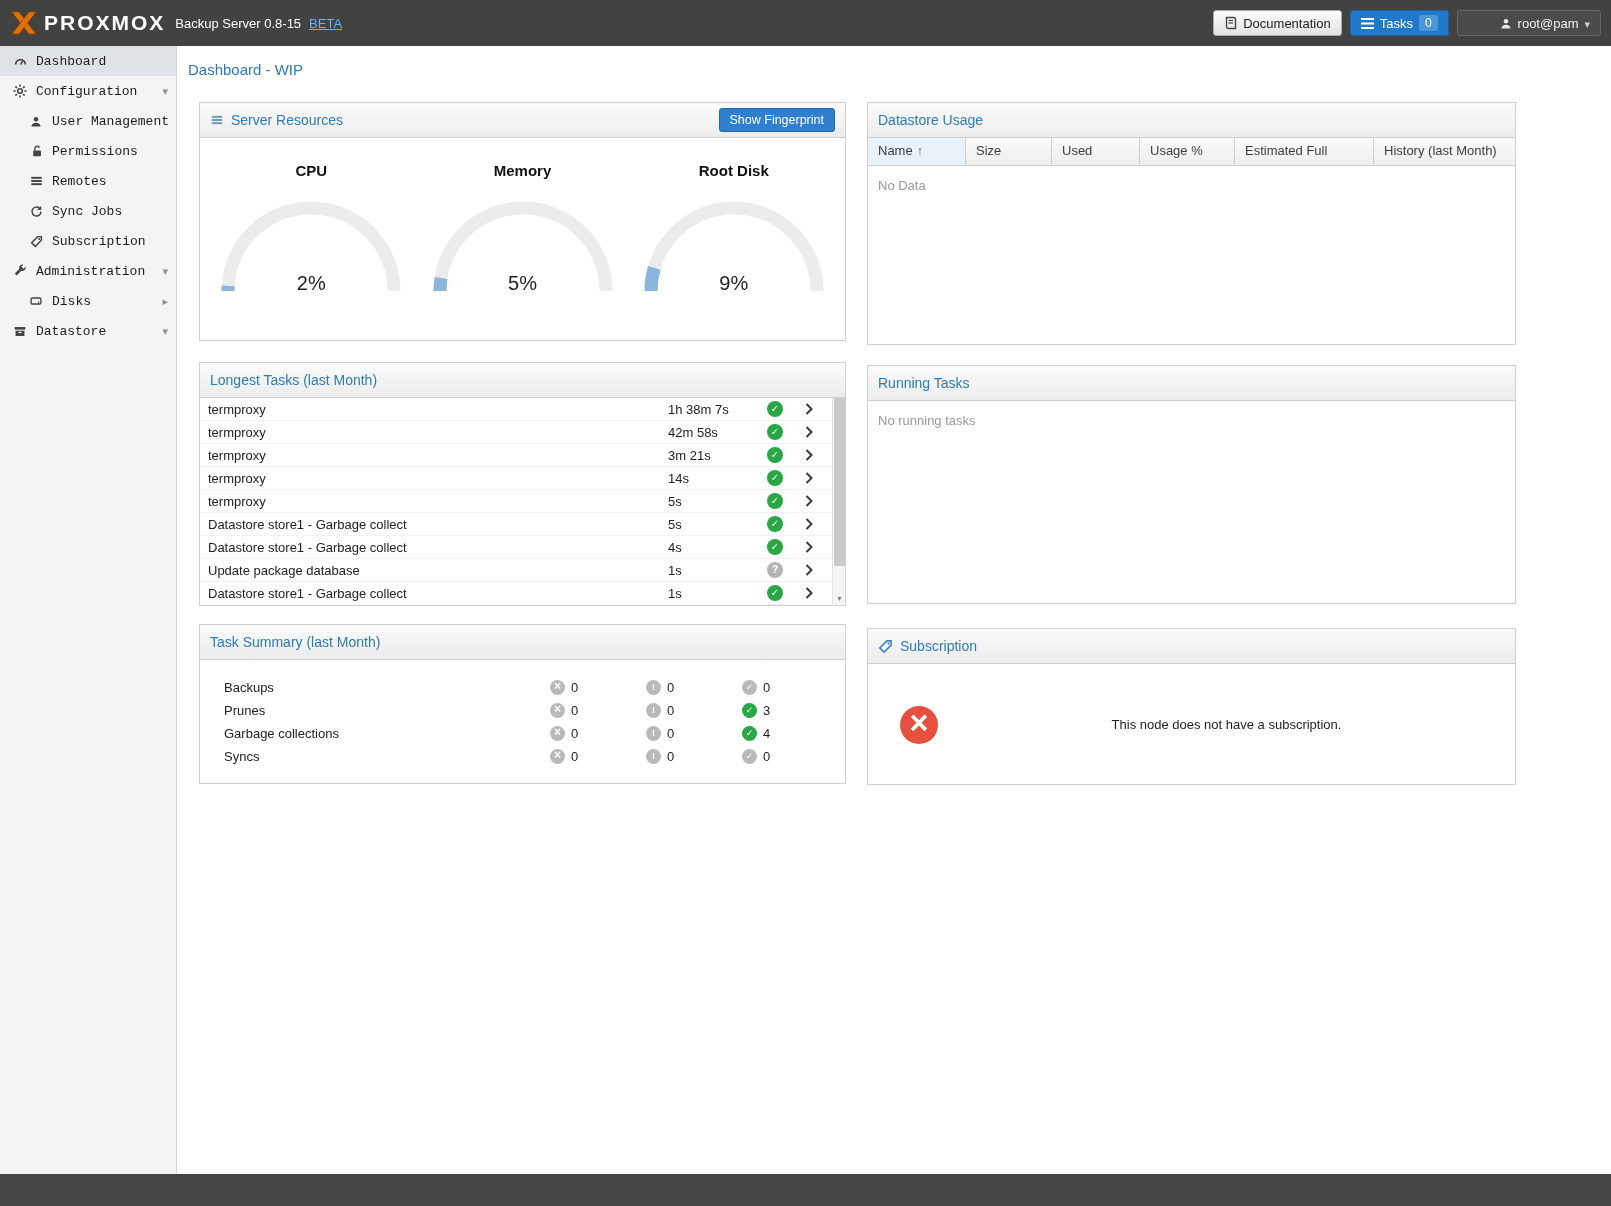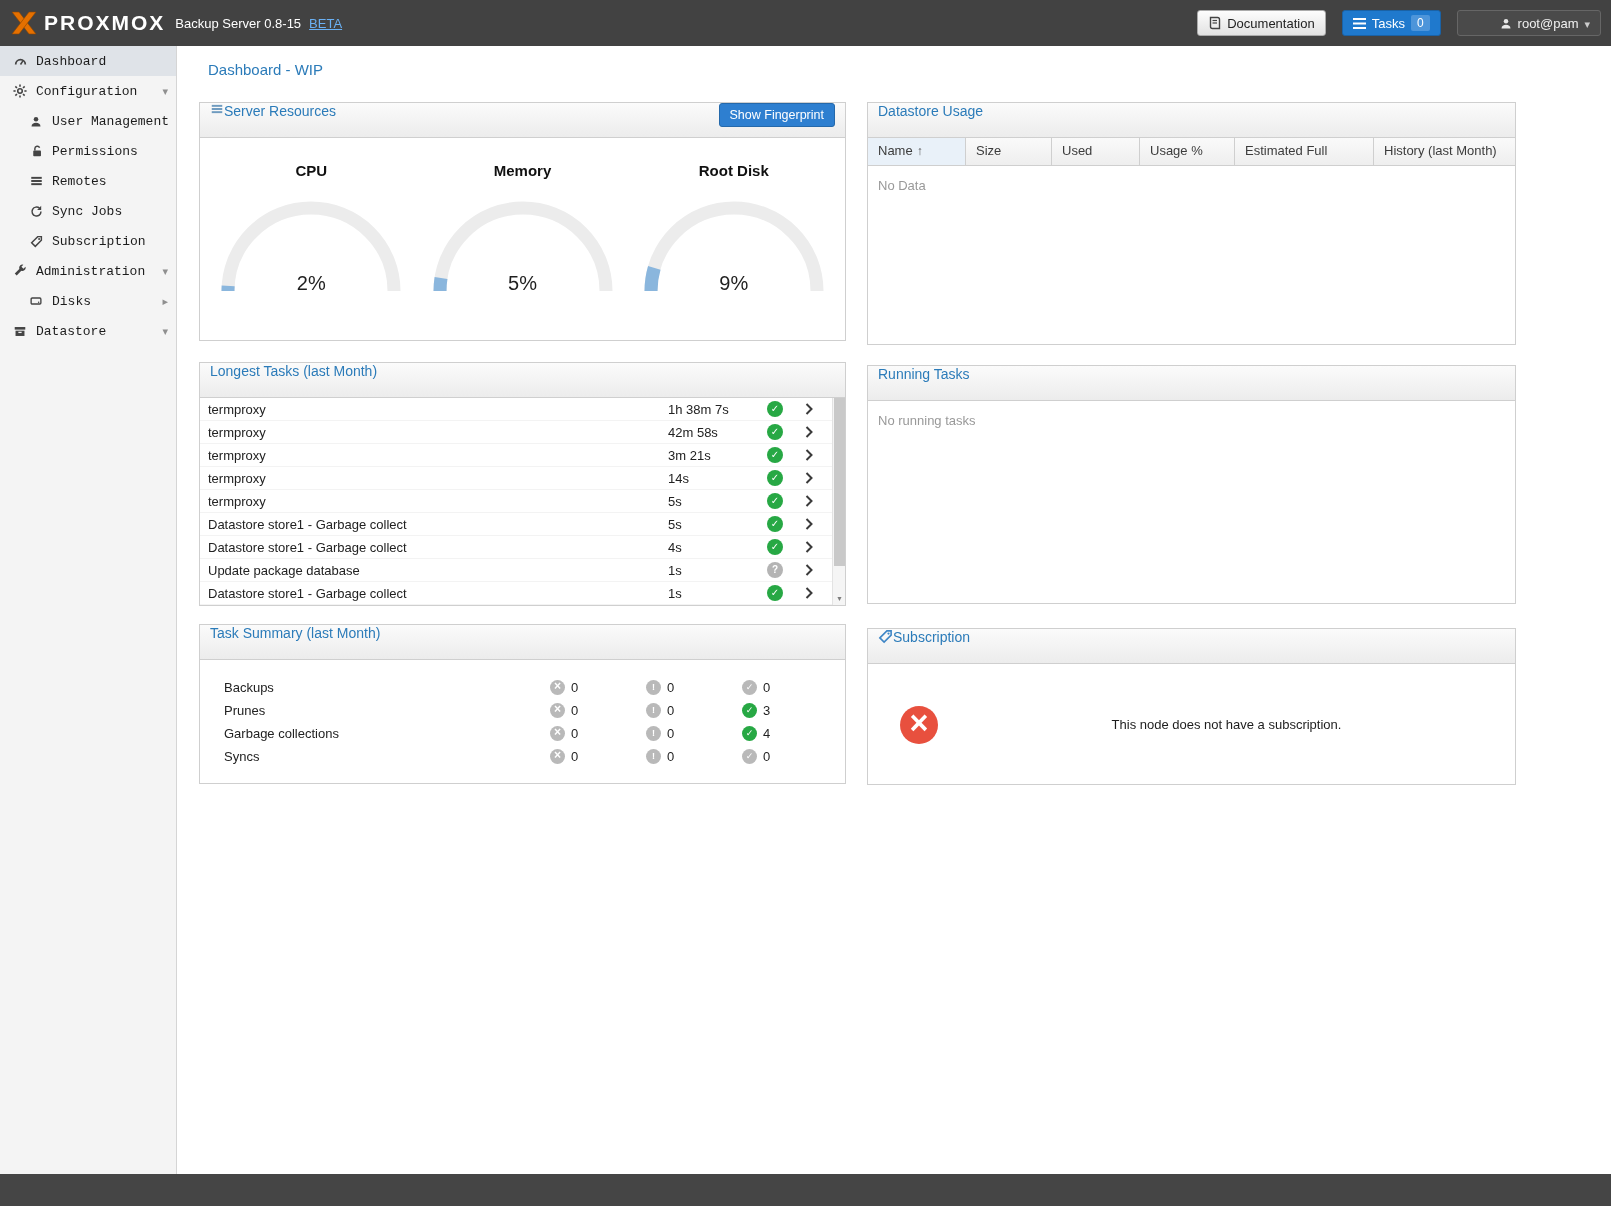--- a/index.html
+++ b/index.html
@@ -7,48 +7,48 @@
   body { font-family:"Liberation Sans","DejaVu Sans",sans-serif; font-size:13px; color:#222; }
   .app { width:1611px; height:1206px; display:flex; flex-direction:column; background:#fff; overflow:hidden; }
 
   
   .topbar { height:46px; background:#424242; display:flex; align-items:center; padding:0 10px; flex:0 0 auto; }
   .logo { display:flex; align-items:center; gap:6px; margin-right:10px; }
   .logo-text { color:#fff; font-size:21px; font-weight:bold; letter-spacing:2px; }
   .product { color:#fff; font-size:13px; margin-right:8px; }
   .beta { color:#6ab0f3; text-decoration:underline; font-size:13px; cursor:pointer; }
   .tb-spacer { margin-left:auto; }
-  .tb-btn { height:26px; display:inline-flex; align-items:center; gap:6px; padding:0 10px; border-radius:3px; font-size:13px; margin-left:16px; cursor:pointer; }
+  .tb-btn { height:26px; display:inline-flex; align-items:center; gap:6px; padding:0 10px; border-radius:3px; font-size:13px; margin-left:8px; cursor:pointer; }
   .btn-light { background:linear-gradient(#fdfdfd,#e2e2e2); border:1px solid #ababab; color:#222; }
   .btn-blue { background:#1f79cd; border:1px solid #1a62a6; color:#fff; }
   .btn-dark { background:#4a4a4a; border:1px solid #666; color:#f0f0f0;padding-left:42px; }
   .badge { background:#4d95da; border-radius:2px; padding:1px 6px; font-size:12px; color:#fff; }
   .user-caret::before { content:"▾"; color:#ccc; font-size:11px; }
 
   
   .main { flex:1 1 auto; display:flex; min-height:0; }
   .sidebar { width:177px; flex:0 0 177px; background:#f4f4f4; border-right:1px solid #d5d5d5; padding-top:0; }
   .sb-item { height:30px; display:flex; align-items:center; padding:0 8px 0 12px; cursor:pointer; color:#1c1c1c; }
   .sb-item.active { background:#dfe3e8; }
   .sb-child { padding-left:28px; }
   .sb-ico { width:16px; display:inline-flex; justify-content:center; margin-right:8px; flex:0 0 16px; }
   .sb-label { flex:1; white-space:nowrap; overflow:hidden;font-family:Liberation Mono, monospace; }
   .sb-caret { color:#8f8f8f; font-size:11px; margin-left:auto; padding-left:4px; }
   .caret-down::before { content:"▾"; }
   .caret-right::before { content:"▸"; }
 
   .content { flex:1 1 auto; background:#fff; padding:15px 0 0 0; overflow:hidden; }
-  .page-title { color:#2b7bb9; font-size:15px; padding-left:11px;margin-left:20px; }
+  .page-title { color:#2b7bb9; font-size:15px; padding-left:11px; }
   .cols { display:flex; gap:21px; margin:24px 0 0 22px; align-items:flex-start; }
   .col-left { width:647px; flex:0 0 647px; }
   .col-right { width:649px; flex:0 0 649px; }
 
   
   .panel { border:1px solid #cfcfcf; background:#fff; }
-  .panel-header { height:35px; background:linear-gradient(#fbfbfb,#ececec); border-bottom:1px solid #cfcfcf; display:flex; padding:0 10px; color:#2b7bb9; font-size:14px; }
+  .panel-header { height:35px; background:linear-gradient(#fbfbfb,#ececec); border-bottom:1px solid #cfcfcf; display:flex; align-items:center; gap:7px; padding:0 10px; color:#2b7bb9; font-size:14px; }
   .ph-spacer { margin-left:auto; }
   .btn-fingerprint { height:24px; padding:0 10px; background:#2e7fd0; border:1px solid #2569ab; border-radius:3px; color:#fff; font-size:12.5px; cursor:pointer; }
 
   
   .panel-sr { height:239px; margin-bottom:21px; }
   .sr-body { height:203px; display:flex; justify-content:space-evenly; padding-top:24px; }
   .gauge { width:200px; text-align:center; }
   .gauge-label { font-size:15px; font-weight:bold; color:#111; margin-bottom:16px; }
   .gauge-wrap { position:relative; width:190px; height:100px; margin:0 auto; }
   .gauge-bg { fill:none; stroke:#ececec; stroke-width:13; }

